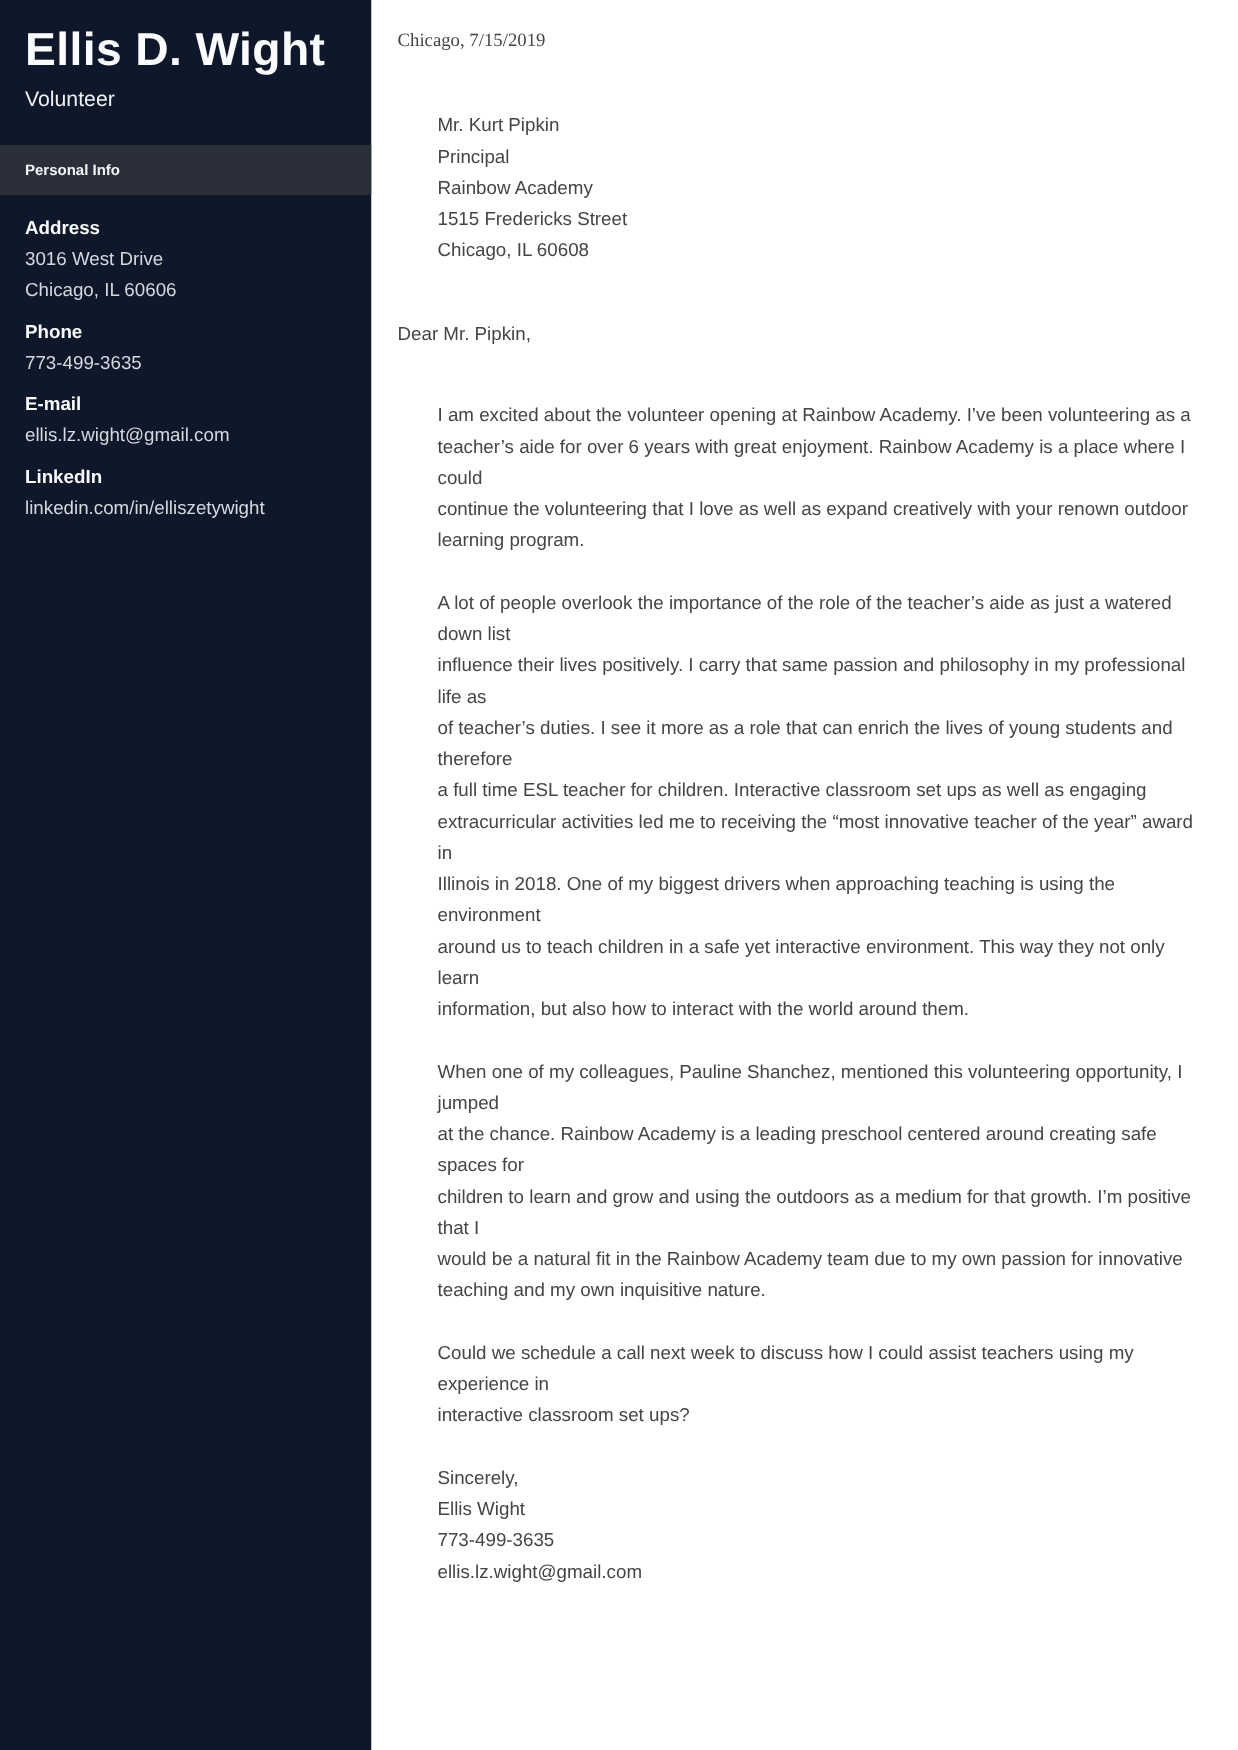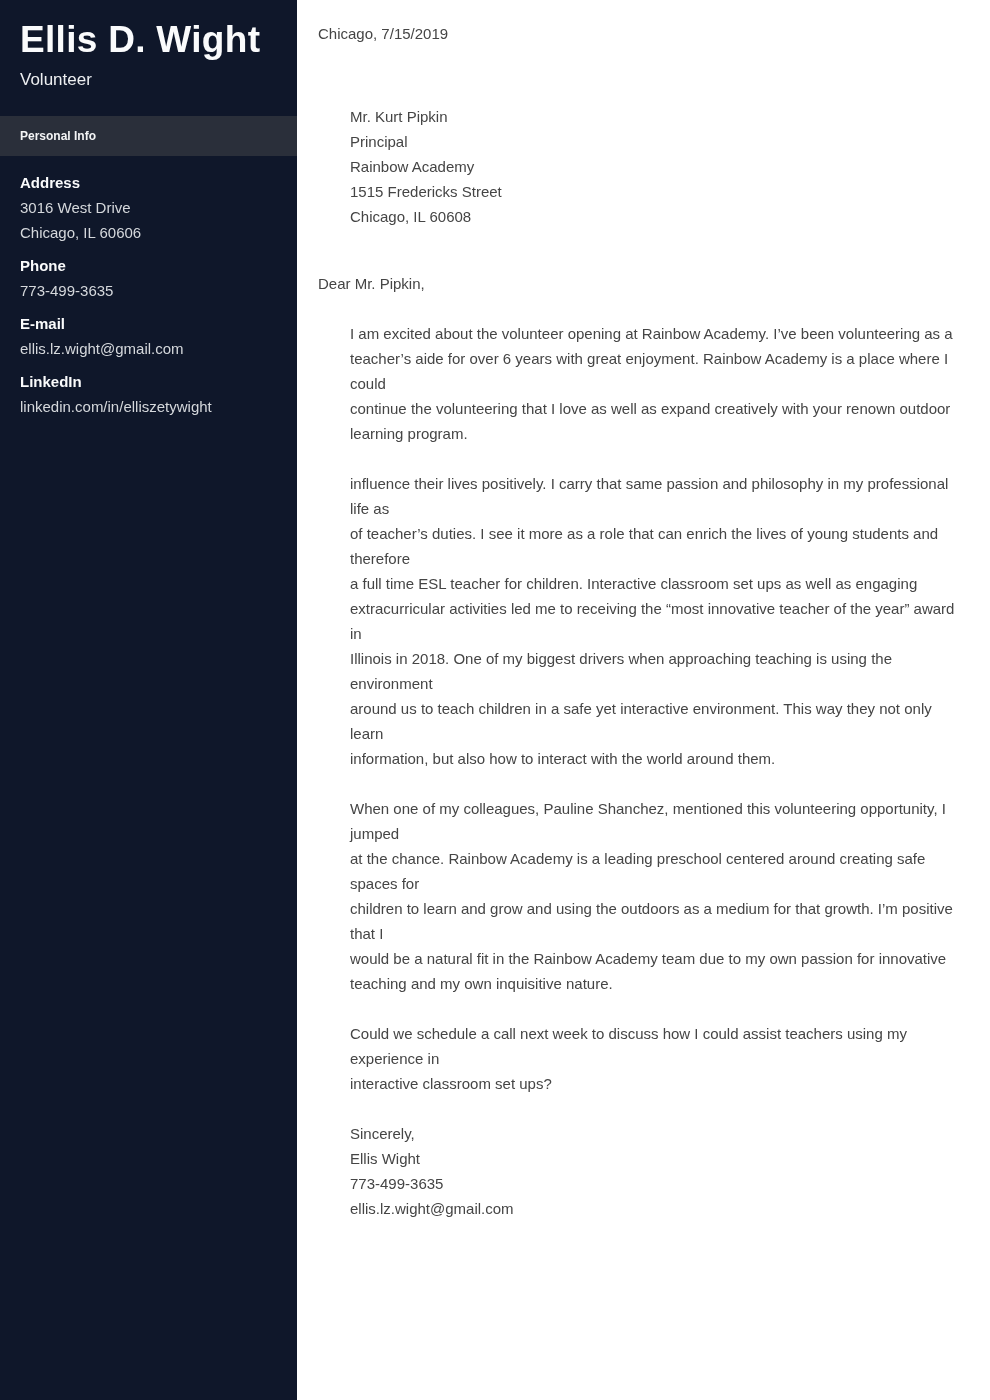--- a/index.html
+++ b/index.html
@@ -64,23 +64,23 @@
   }
 
   
   .content {
     flex: 1;
     padding: 21px 22px 0 21px;
     font-size: 15px;
     color: #454545;
   }
   .content .line { line-height: 25px; margin-left: 32px; }
-  .date-line { line-height: 25px; margin-bottom: 58px; }
+  .date-line { line-height: 25px; margin-bottom: 42px; font-family: Liberation Serif, serif; }
   .recipient-block { margin-bottom: 42px; }
-  .salutation { line-height: 25px; margin-bottom: 25px; }
+  .salutation { line-height: 25px; margin-bottom: 40px; }
   .paragraph { margin-bottom: 25px; }
   .closing-block { margin-bottom: 0; }
 </style>
 </head>
 <body>
 
 <div class="page">
 
   <aside class="sidebar">
     <div class="person-name">Ellis D. Wight</div>
@@ -118,20 +118,21 @@
       </div>
     <div class="salutation">Dear Mr. Pipkin,</div>
     <div id="paragraphs">
         <div class="paragraph">
           <div class="line">I am excited about the volunteer opening at Rainbow Academy. I’ve been volunteering as a</div>
           <div class="line">teacher’s aide for over 6 years with great enjoyment. Rainbow Academy is a place where I could</div>
           <div class="line">continue the volunteering that I love as well as expand creatively with your renown outdoor</div>
           <div class="line">learning program.</div>
         </div>
         <div class="paragraph">
+          <div class="line">A lot of people overlook the importance of the role of the teacher’s aide as just a watered down list</div>
           <div class="line">influence their lives positively. I carry that same passion and philosophy in my professional life as</div>
           <div class="line">of teacher’s duties. I see it more as a role that can enrich the lives of young students and therefore</div>
           <div class="line">a full time ESL teacher for children. Interactive classroom set ups as well as engaging</div>
           <div class="line">extracurricular activities led me to receiving the “most innovative teacher of the year” award in</div>
           <div class="line">Illinois in 2018. One of my biggest drivers when approaching teaching is using the environment</div>
           <div class="line">around us to teach children in a safe yet interactive environment. This way they not only learn</div>
           <div class="line">information, but also how to interact with the world around them.</div>
         </div>
         <div class="paragraph">
           <div class="line">When one of my colleagues, Pauline Shanchez, mentioned this volunteering opportunity, I jumped</div>

